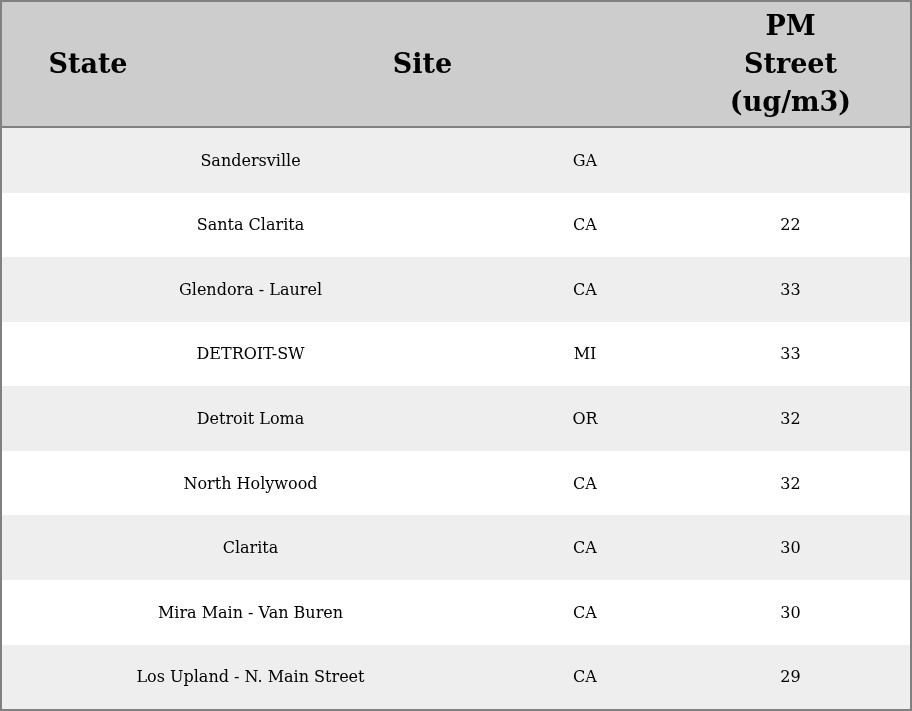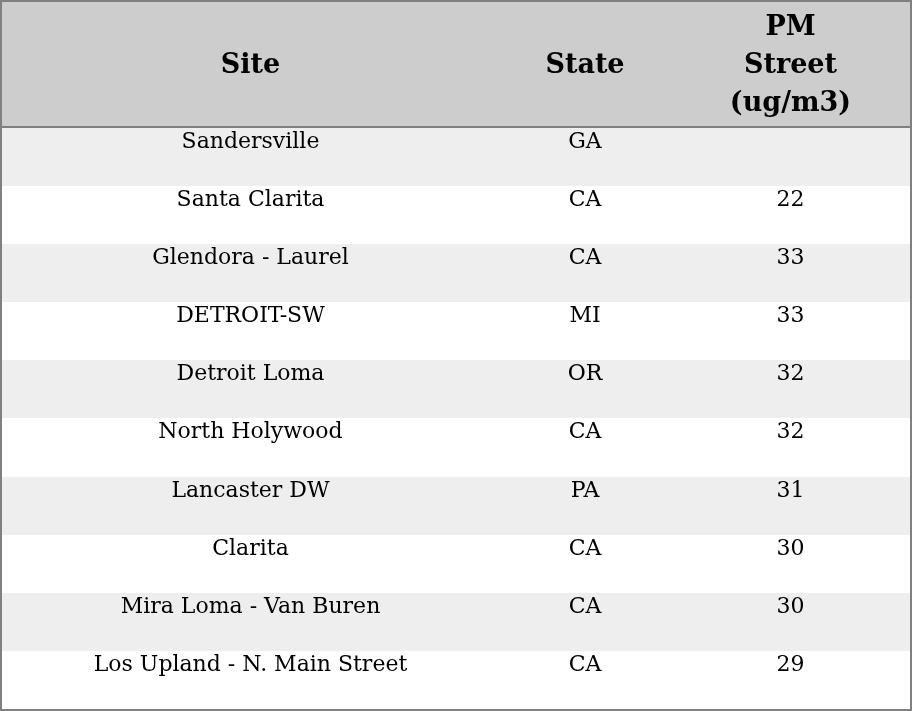--- a/index.html
+++ b/index.html
@@ -37,38 +37,38 @@
     line-height: 1.42;
   }
   .body-rows {
     flex: 1 1 auto;
     display: flex;
     flex-direction: column;
   }
   .row {
     flex: 1 1 0;
     display: flex;
-    align-items: flex-start;
-    font-size: 22px;
+    align-items: center;
+    font-size: 16px;
     background: var(--row-bg);
   }
   .row:nth-child(odd) { background: var(--row-alt-bg); }
   .cell { text-align: center; }
   .col-site  { width: 497px; }
   .col-state { width: 172px; }
   .col-pm    { width: 239px; }
   .header-row .col-pm { white-space: pre-line; }
 </style>
 </head>
 <body>
 
 <div class="table">
   <div class="header-row">
+    <div class="cell col-state">State</div>
     <div class="cell col-site">Site</div>
-    <div class="cell col-state">State</div>
     <div class="cell col-pm">PM
 Street
 (ug/m3)</div>
   </div>
   <div class="body-rows">
       <div class="row">
         <div class="cell col-site">Sandersville</div>
         <div class="cell col-state">GA</div>
       </div>
       <div class="row">
@@ -90,31 +90,26 @@
         <div class="cell col-site">Detroit Loma</div>
         <div class="cell col-state">OR</div>
         <div class="cell col-pm">32</div>
       </div>
       <div class="row">
         <div class="cell col-site">North Holywood</div>
         <div class="cell col-state">CA</div>
         <div class="cell col-pm">32</div>
       </div>
       <div class="row">
-        <div class="cell col-site">Lancaster DW</div>
-        <div class="cell col-state">PA</div>
-        <div class="cell col-pm">31</div>
-      </div>
-      <div class="row">
         <div class="cell col-site">Clarita</div>
         <div class="cell col-state">CA</div>
         <div class="cell col-pm">30</div>
       </div>
       <div class="row">
-        <div class="cell col-site">Mira Loma - Van Buren</div>
+        <div class="cell col-site">Mira Main - Van Buren</div>
         <div class="cell col-state">CA</div>
         <div class="cell col-pm">30</div>
       </div>
       <div class="row">
         <div class="cell col-site">Los Upland - N. Main Street</div>
         <div class="cell col-state">CA</div>
         <div class="cell col-pm">29</div>
       </div>
     </div>
 </div>

